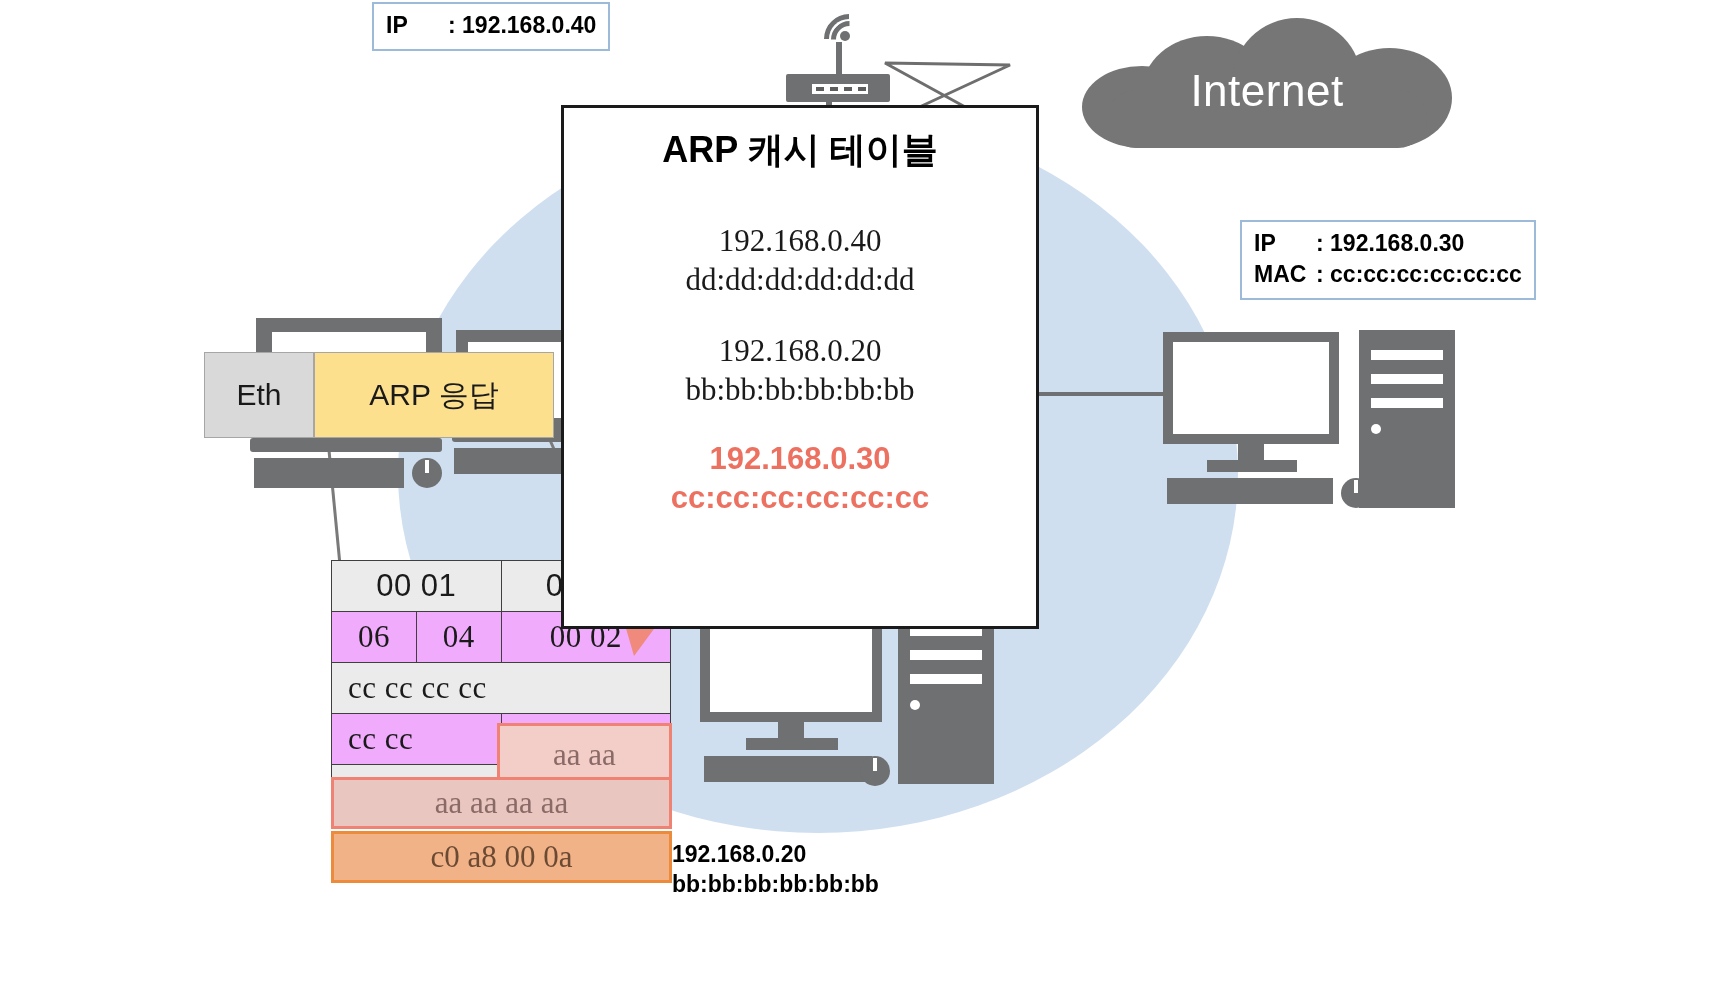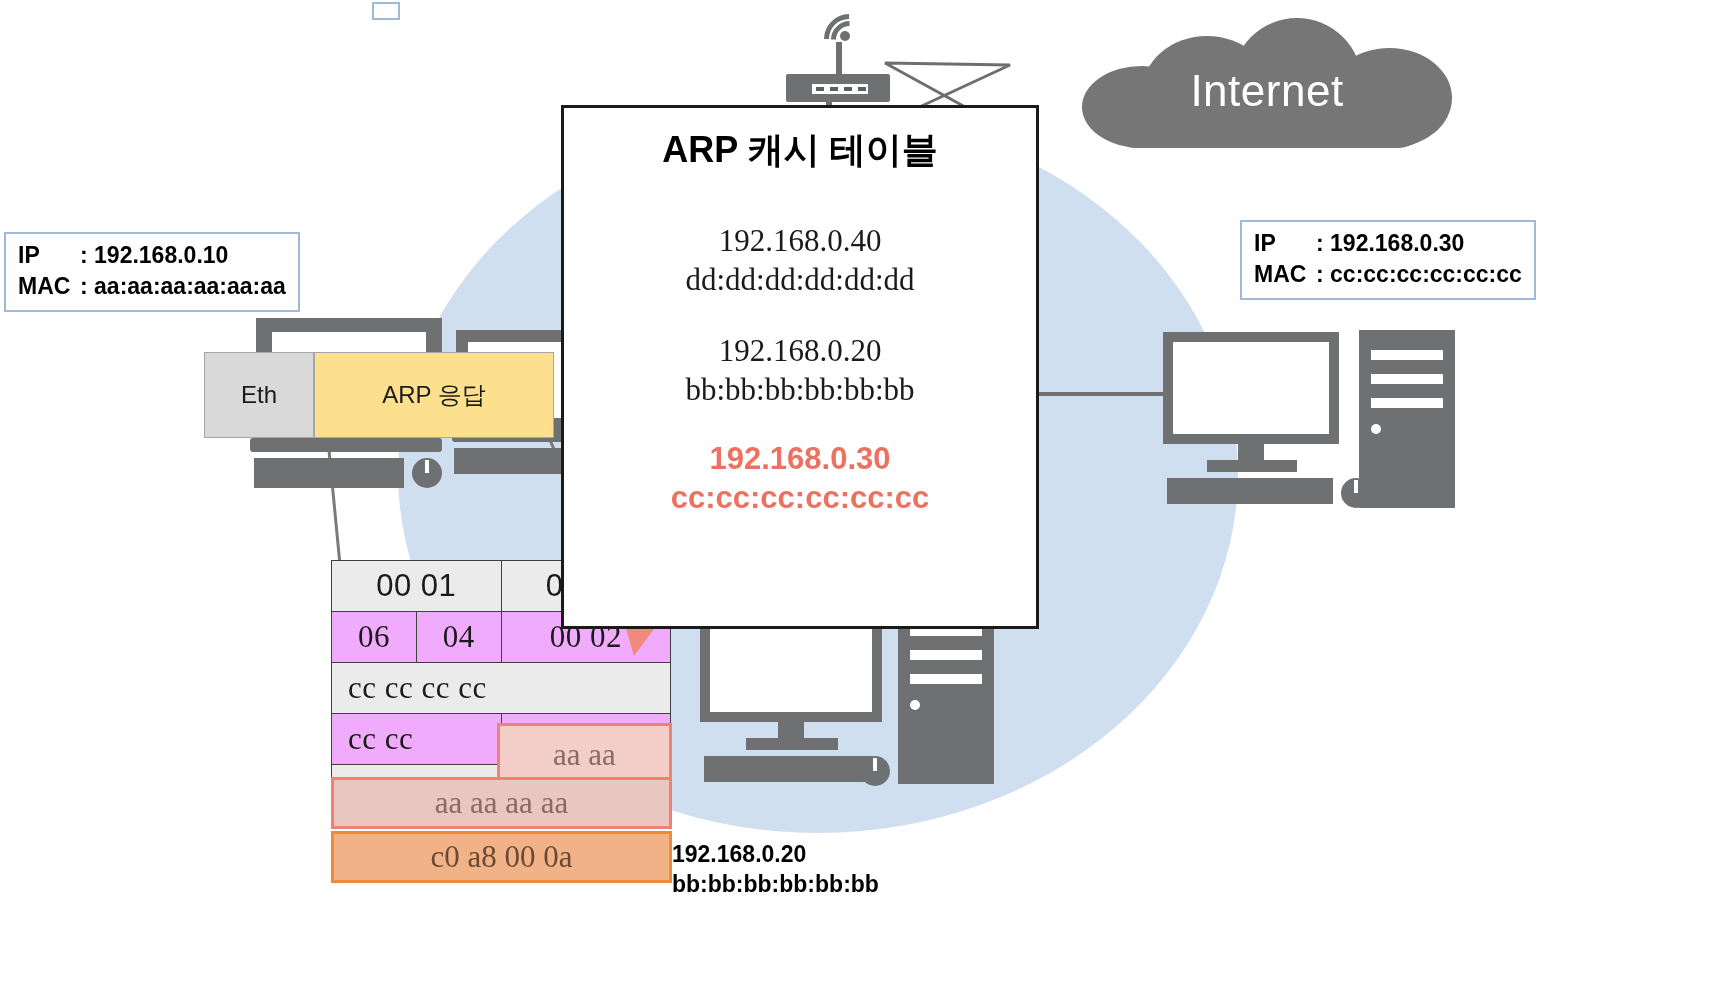--- a/index.html
+++ b/index.html
@@ -128,21 +128,21 @@
   
   #arrow { left: 600px; top: 480px; width: 170px; height: 230px; z-index: 35; }
 
   
   .hdr-block {
     border: 1px solid #a6a6a6;
     box-sizing: border-box;
     display: flex;
     align-items: center;
     justify-content: center;
-    font-size: 24px;
+    font-size: 30px;
     color: #1a1a1a;
     font-family: "Liberation Sans", sans-serif;
   }
   #eth-block {
     left: 204px; top: 352px;
     width: 110px; height: 86px;
     background: #d9d9d9;
     z-index: 30;
   }
   #arp-block {
@@ -264,32 +264,26 @@
     <div class="abs antenna" style="left:50px; top:30px; width:6px; height:34px;"></div>
     <div class="abs router-body" style="left:0px; top:62px; width:104px; height:28px; border-radius:2px;"></div>
     <div class="abs" style="left:26px; top:72px; width:56px; height:10px; background:#ffffff;"></div>
     <div class="abs router-led" style="left:30px; top:75px; width:8px; height:4px;"></div>
     <div class="abs router-led" style="left:44px; top:75px; width:8px; height:4px;"></div>
     <div class="abs router-led" style="left:58px; top:75px; width:8px; height:4px;"></div>
     <div class="abs router-led" style="left:72px; top:75px; width:8px; height:4px;"></div>
   </div>
 
   <div class="abs info-box" style="left:372px; top:2px;">
-  </div>
-
-  <div class="abs info-box" style="left:4px; top:232px;">
     <div>
       <span class="lbl" style="width:62px;">IP</span><span>:</span>
-      <span>192.168.0.10</span>
-    </div>
-    <div>
-      <span class="lbl" style="width:62px;">MAC</span><span>:</span>
-      <span>aa:aa:aa:aa:aa:aa</span>
-    </div>
-  </div>
+      <span>192.168.0.40</span>
+    </div>
+  </div>
+
 
   <div class="abs info-box" style="left:1240px; top:220px;">
     <div>
       <span class="lbl" style="width:62px;">IP</span><span>:</span>
       <span>192.168.0.30</span>
     </div>
     <div>
       <span class="lbl" style="width:62px;">MAC</span><span>:</span>
       <span>cc:cc:cc:cc:cc:cc</span>
     </div>

